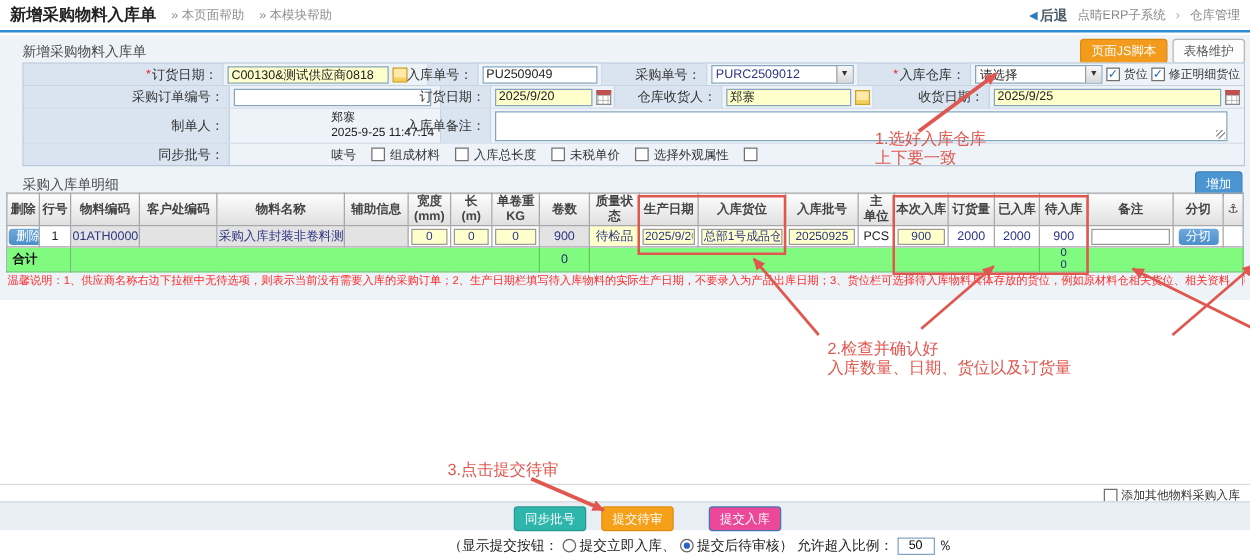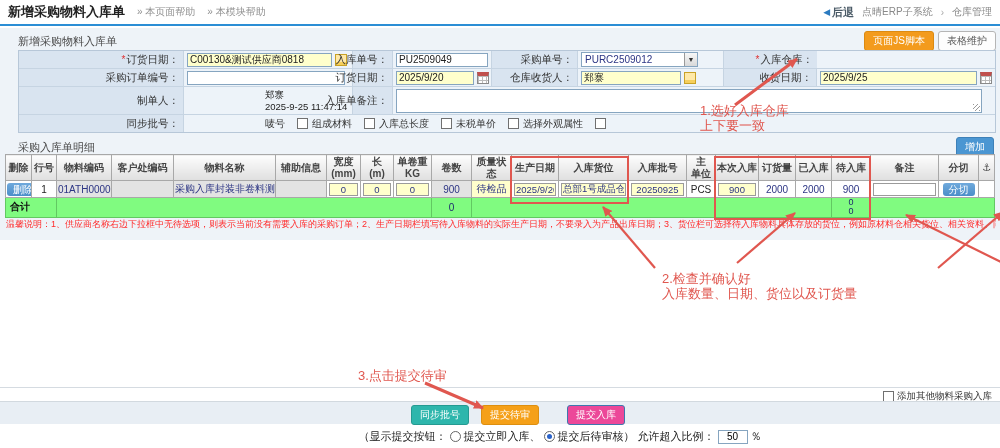--- a/index.html
+++ b/index.html
@@ -33,21 +33,21 @@
   .form-grid{position:absolute;top:22px;left:18px;width:978px;border:1px solid #b7c7d8;background:#edf3f9;}
   .frow{display:flex;border-bottom:1px solid #c6d4e2;}
   .frow:last-child{border-bottom:none;}
   .cell{display:flex;align-items:center;min-height:17px;border-right:1px solid #c6d4e2;padding:1px 3px;}
   .cell:last-child{border-right:none;}
   .lab{background:#d9e4f0;justify-content:flex-end;font-size:10.5px;color:#333;
        white-space:nowrap;padding-right:4px;}
   .fld{background:#edf3f9;gap:3px;}
   .req{color:#e03030;font-size:10px;margin-right:1px;}
   .w-l1{width:165px;}.w-f1{width:169px;}.w-l2{width:40px;}.w-f2{width:99px;}
-  .w-l3{width:86px;}.w-f3{width:146px;}.w-l4{width:93px;}.w-f4{flex:1;}
+  .w-l3{width:86px;}.w-f3{width:121px;}.w-l4{width:93px;}.w-f4{flex:1;}
   .inp{height:14px;border:1px solid #86a5c0;background:#fff;font-size:10px;
        font-family:inherit;padding:0 2px;color:#222;}
   .inp.yel{background:#ffffcc;}
   .selbox{height:15px;border:1px solid #86a5c0;background:#fff;display:flex;align-items:center;
           font-size:10px;padding:0 0 0 3px;cursor:pointer;color:#222;}
   .selbox .selval{flex:1;white-space:nowrap;overflow:hidden;}
   .sel-arrow{width:13px;height:13px;margin-left:2px;background:linear-gradient(#f7f7f7,#d9d9d9);
              border-left:1px solid #9a9a9a;display:flex;align-items:center;justify-content:center;
              font-size:7px;color:#333;}
   .cb{width:11px;height:11px;border:1px solid #707070;background:#fff;display:inline-flex;
@@ -133,41 +133,51 @@
     </div>
 
     <div class="form-grid">
 
       <div class="frow">
         <div class="cell lab w-l1">
           <span class="req">*</span>
           <span>订货日期：</span>
         </div>
         <div class="cell fld w-f1">
-          <input class="inp yel" style="width: 145px;" value="C00130&amp;测试供应商0818">
+          <input class="inp yel" style="width: 129px;" value="C00130&amp;测试供应商0818">
           <span class="mini-icon icon-lookup"></span>
         </div>
         <div class="cell lab w-l2">
           <span>入库单号：</span>
         </div>
         <div class="cell fld w-f2">
           <input class="inp" style="width: 92px;" value="PU2509049">
         </div>
         <div class="cell lab w-l3">
           <span>采购单号：</span>
         </div>
         <div class="cell fld w-f3">
           <span class="selbox" style="width:117px;">
             <span class="selval" style="color:#2c3584;">PURC2509012</span>
             <span class="sel-arrow">▼</span>
           </span>
         </div>
         <div class="cell lab w-l4">
           <span class="req">*</span>
           <span>入库仓库：</span>
+        </div>
+        <div class="cell fld w-f4">
+          <span class="selbox" style="width:102px;">
+            <span class="selval">请选择</span>
+            <span class="sel-arrow">▼</span>
+          </span>
+          <span class="cb on"></span>
+          <span class="cb-lab">货位</span>
+          <span class="cb on"></span>
+          <span class="cb-lab">修正明细货位</span>
         </div>
       </div>
 
       <div class="frow">
         <div class="cell lab w-l1">
           <span>采购订单编号：</span>
         </div>
         <div class="cell fld w-f1">
           <input class="inp" style="width: 158px;" value="">
         </div>

